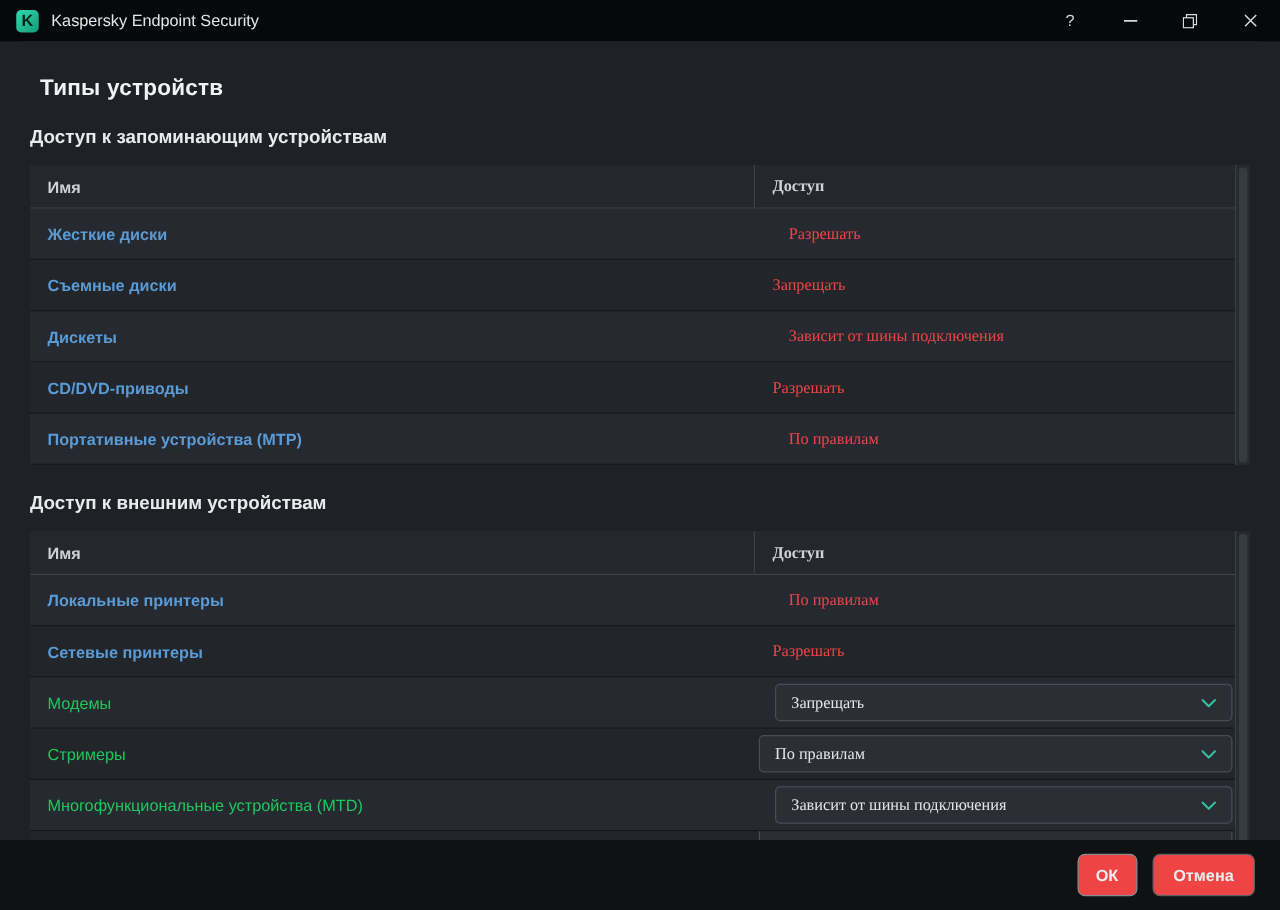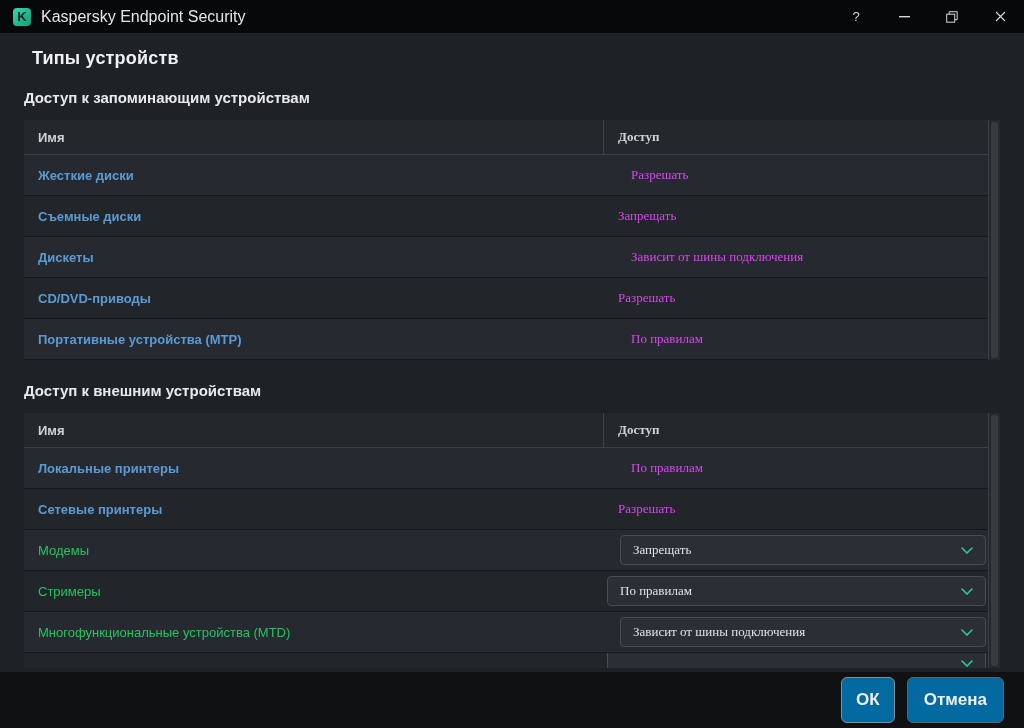--- a/index.html
+++ b/index.html
@@ -3,58 +3,58 @@
 <meta charset="utf-8">
 <style>
   html,body{margin:0;padding:0;background:#000;}
   body{width:1024px;height:728px;overflow:hidden;font-family:"Liberation Sans","DejaVu Sans",sans-serif;}
   .window{width:1024px;height:728px;display:flex;flex-direction:column;background:var(--window-bg,#1e2125);}
 
   
   .titlebar{height:33px;flex:0 0 33px;background:var(--titlebar-bg,#070809);display:flex;align-items:center;justify-content:space-between;}
   .tb-left{display:flex;align-items:center;padding-left:13px;gap:10px;}
   .logo{width:18px;height:18px;border-radius:4px;background:linear-gradient(135deg,#33d9af,#169b78);color:#04231a;font-weight:bold;font-size:13px;display:flex;align-items:center;justify-content:center;}
-  .tb-title{color:#e3e5e6;font-size:16px;}
+  .tb-title{color:#e3e5e6;font-size:13px;}
   .tb-controls{display:flex;height:33px;}
   .tbbtn{width:48px;height:33px;background:transparent;border:none;color:#d3d6d8;font-size:13px;display:flex;align-items:center;justify-content:center;cursor:pointer;padding:0;}
   .tbbtn svg{display:block;}
 
   
-  .content{flex:1;padding:0 24px;overflow:hidden;background:var(--window-bg,#1e2125);border-radius:19px;}
+  .content{flex:1;padding:12px 24px;overflow:hidden;background:var(--window-bg,#1e2125);border-radius:19px;}
   h1.page-title{color:#f0f2f3;font-size:18px;font-weight:bold;margin:15px 0 20px 8px;letter-spacing:.2px;}
   .section-heading{color:#e8eaec;font-size:15px;font-weight:bold;margin:0 0 14px 0;}
   .section-heading + .table{margin-bottom:22px;}
 
   .table{position:relative;background:transparent;}
   .hrow{display:flex;height:34px;background:#24272c;border-bottom:1px solid #3d4248;padding-right:12px;}
   .row{display:flex;height:40px;border-bottom:1px solid #16181b;padding-right:12px;align-items:stretch;}
   .row.odd{background:#262a30;gap:13px;}
   .row.even{background:#22252a;}
   .row.partial{height:15px;overflow:hidden;border-bottom:none;}
   .cell{display:flex;align-items:center;font-size:13px;}
   .cell.name{flex:0 0 580px;padding-left:14px;box-sizing:border-box;}
   .hrow .cell.name{border-right:1px solid #3d4248;}
   .cell.access{flex:1;padding-left:14px;min-width:0;font-family:Liberation Serif, serif;}
   .cell.access.selcell{padding:0 2px 0 3px;}
   .hcell{color:#d0d3d6;font-weight:bold;font-size:13px;}
   .link{color:var(--link,#5b9bd5);font-weight:bold;cursor:pointer;}
   .plain{color:#22c55e;}
-  .aval{color:#d946ef;}
+  .aval{color:#ef4444;}
 
   .select{flex:1;height:30px;box-sizing:border-box;border:1px solid #474d54;border-radius:4px;background:#2b2f35;display:flex;align-items:center;justify-content:space-between;padding:0 12px;cursor:pointer;}
   .row.partial .select{margin-top:5px;}
   .sel-label{color:#e2e4e6;font-size:13px;white-space:nowrap;overflow:hidden;}
   .chev{color:var(--accent,#35c2a0);display:flex;align-items:center;}
 
   .scrollbar{position:absolute;top:0;bottom:0;right:0;width:12px;background:#26292e;border-left:1px solid #3a3f45;box-sizing:border-box;}
   .scrollbar .thumb{position:absolute;top:2px;bottom:2px;left:2px;right:2px;background:#363b42;border-radius:3px;}
 
   
   .footer{flex:0 0 56px;background:var(--footer-bg,#0f1113);display:flex;align-items:center;justify-content:flex-end;gap:12px;padding-right:20px;}
-  .btn{height:46px;background:#0369a1;border:1px solid #5b6269;border-radius:6px;color:#eceeef;font-size:17px;font-weight:bold;padding:0 16px;cursor:pointer;font-family:inherit;}
+  .btn{height:34px;background:#ef4444;border:1px solid #5b6269;border-radius:6px;color:#eceeef;font-size:13px;font-weight:bold;padding:0 16px;cursor:pointer;font-family:inherit;}
   .btn.primary{border-color:#858c94;padding:0 14px;}
 </style>
 </head>
 <body>
 
 <div class="window">
 
   <div class="titlebar">
     <div class="tb-left">
       <span class="logo">K</span>

